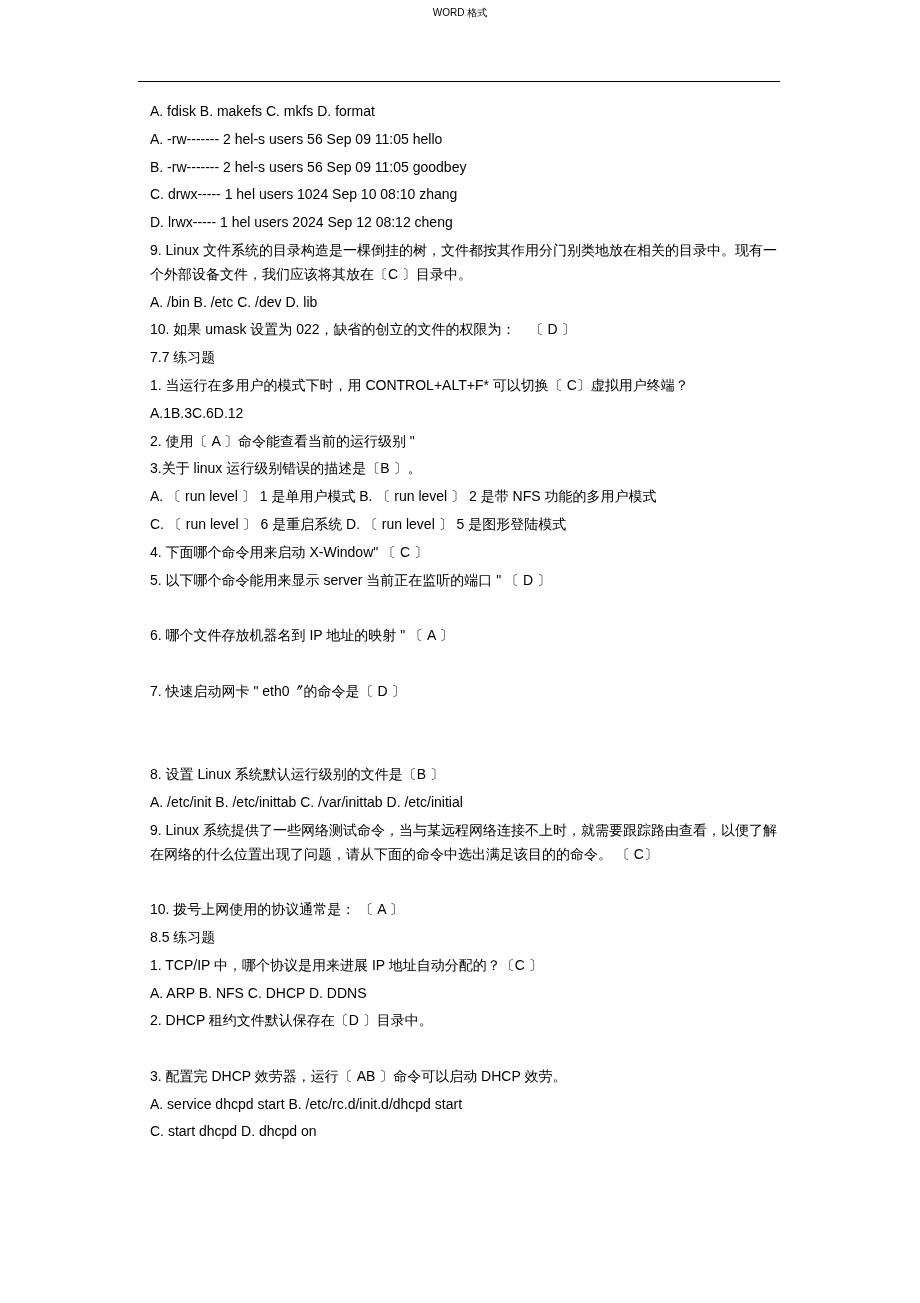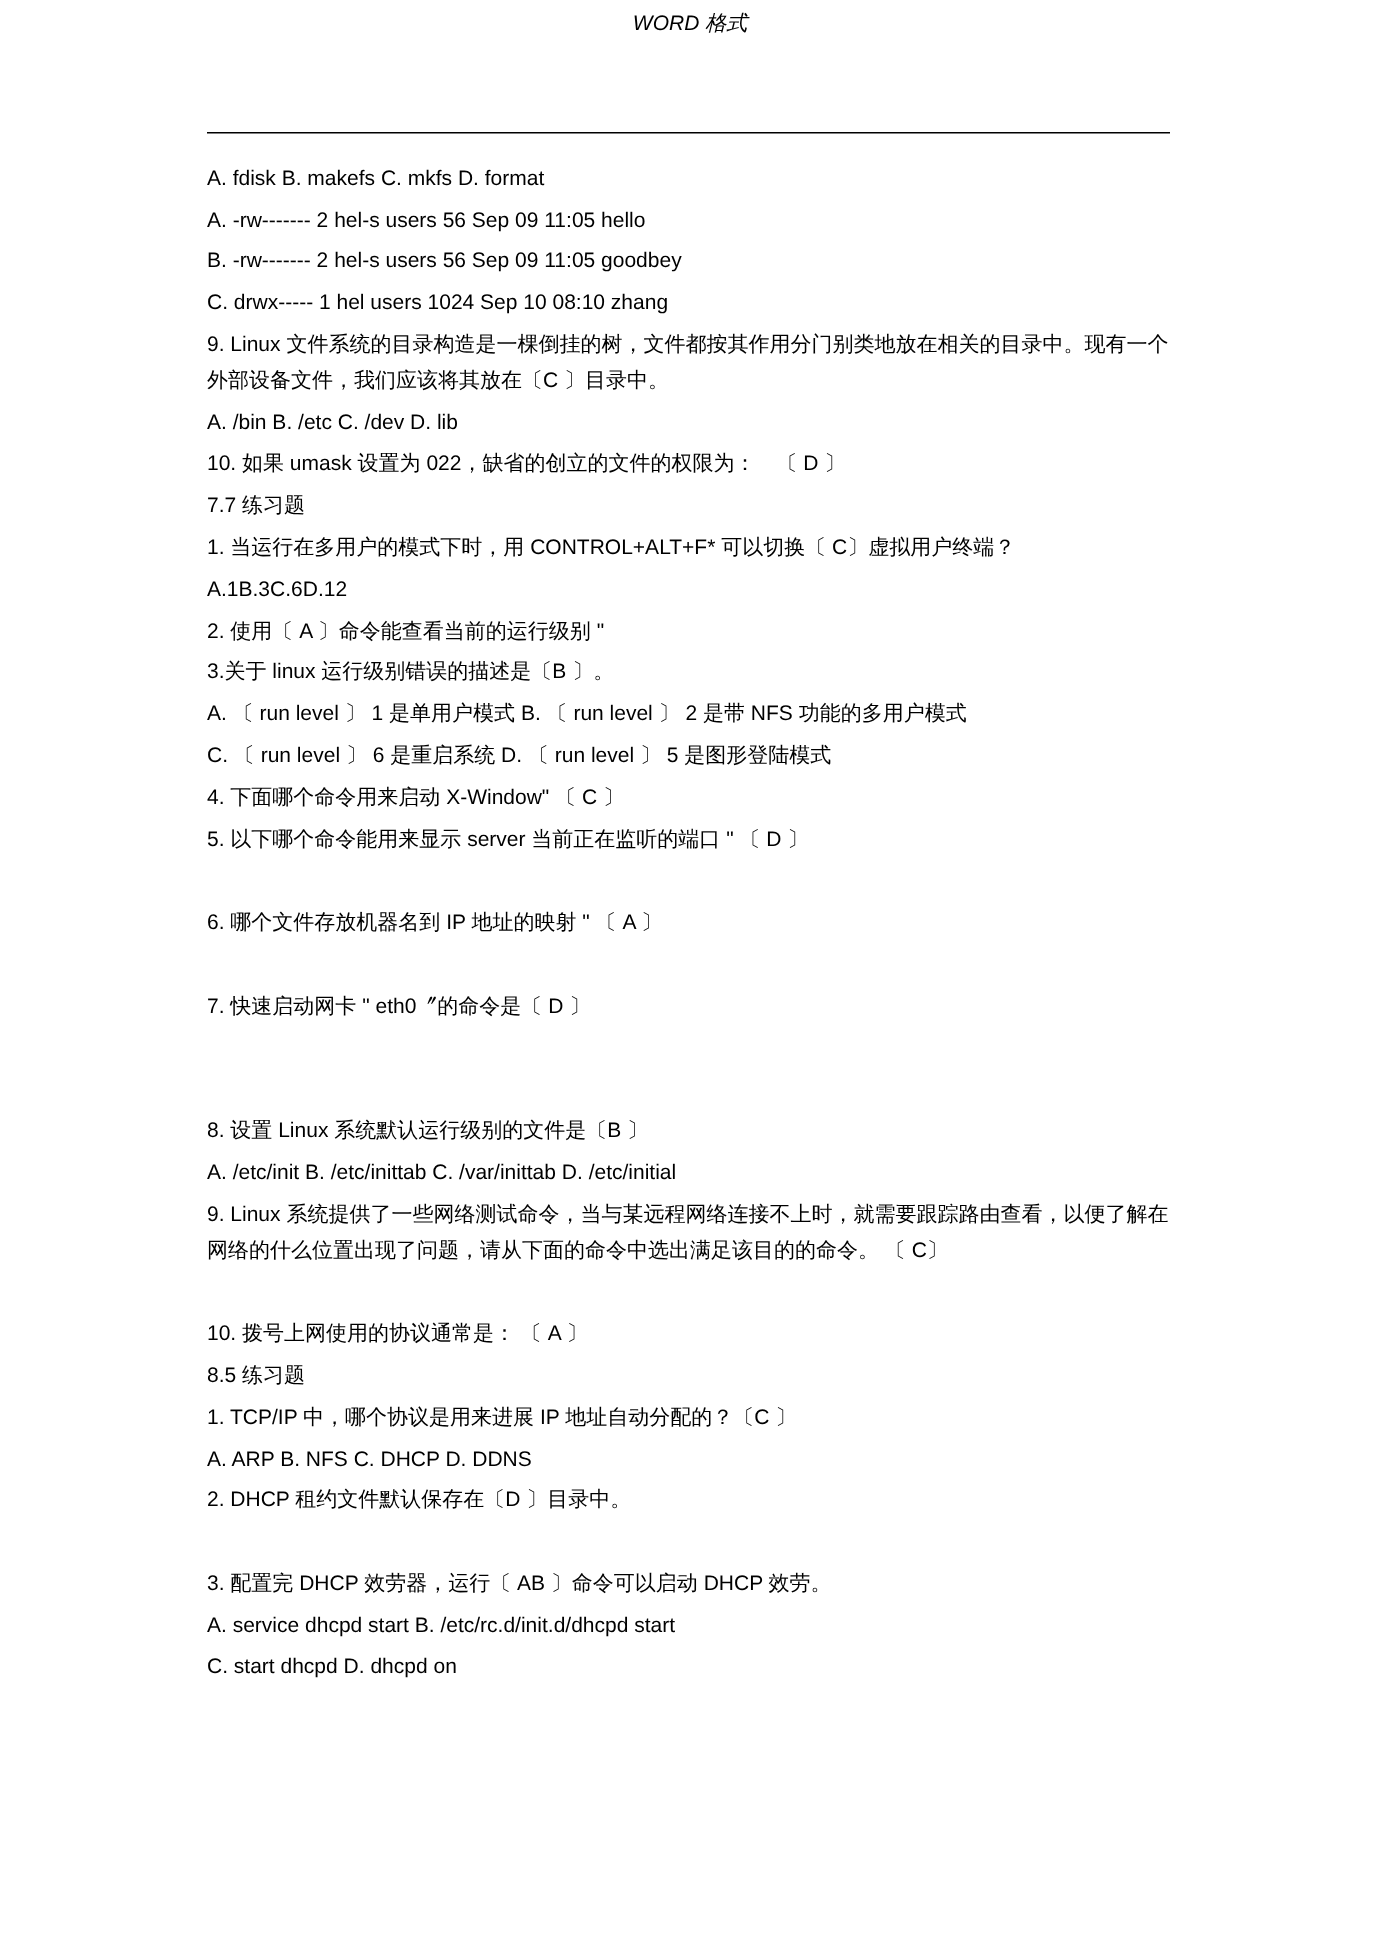--- a/index.html
+++ b/index.html
@@ -7,53 +7,53 @@
       padding: 0;
       background: #fff;
       font-family: "SimSun", "宋体", Arial, sans-serif;
       font-size: 14px;
       line-height: 1.7;
       color: #000;
       width: 920px;
     }
     .header-label {
       text-align: center;
-      font-size: 14px;
+      font-size: 10px;
       color: #000;
       padding-top: 4px;
       padding-bottom: 60px;
-      font-style: italic;
     }
     .page-content {
       padding: 0 140px 0 138px;
     }
     .top-rule {
       border-top: 1px solid #000;
       margin-bottom: 18px;
     }
     .answer-box {
       display: inline-block;
       min-width: 110px;
     }
     p {
-      margin: 0 0 4px 0;
+      margin: 0 0 4px 12px;
     }
   </style>
 </head>
 <body>
 
 <div class="header-label">WORD 格式</div>
 
 <div class="page-content">
   <div class="top-rule"></div>
 
   <p>A. fdisk B. makefs C. mkfs D. format</p>
   <p>A. -rw------- 2 hel-s users 56 Sep 09 11:05 hello</p>
   <p>B. -rw------- 2 hel-s users 56 Sep 09 11:05 goodbey</p>
   <p>C. drwx----- 1 hel users 1024 Sep 10 08:10 zhang</p>
+  <p>D. lrwx----- 1 hel users 2024 Sep 12 08:12 cheng</p>
   <p>9. Linux  文件系统的目录构造是一棵倒挂的树，文件都按其作用分门别类地放在相关的目录中。现有一个外部设备文件，我们应该将其放在〔C 〕目录中。</p>
   <p>A. /bin B. /etc C. /dev D. lib</p>
   <p>10.  如果 umask 设置为  022，缺省的创立的文件的权限为：　〔 D  〕</p>
   <p>7.7 练习题</p>
   <p>1.  当运行在多用户的模式下时，用 CONTROL+ALT+F*  可以切换〔   C〕虚拟用户终端？</p>
   <p>A.1B.3C.6D.12</p>
   <p>2.  使用〔  A 〕命令能查看当前的运行级别   "</p>
   <p>3.关于 linux 运行级别错误的描述是〔B 〕。</p>
   <p>A.  〔 run level 〕 1  是单用户模式    B.  〔 run level 〕  2 是带 NFS 功能的多用户模式</p>
   <p>C.  〔 run level 〕 6 是重启系统 D.   〔 run level 〕  5 是图形登陆模式</p>

